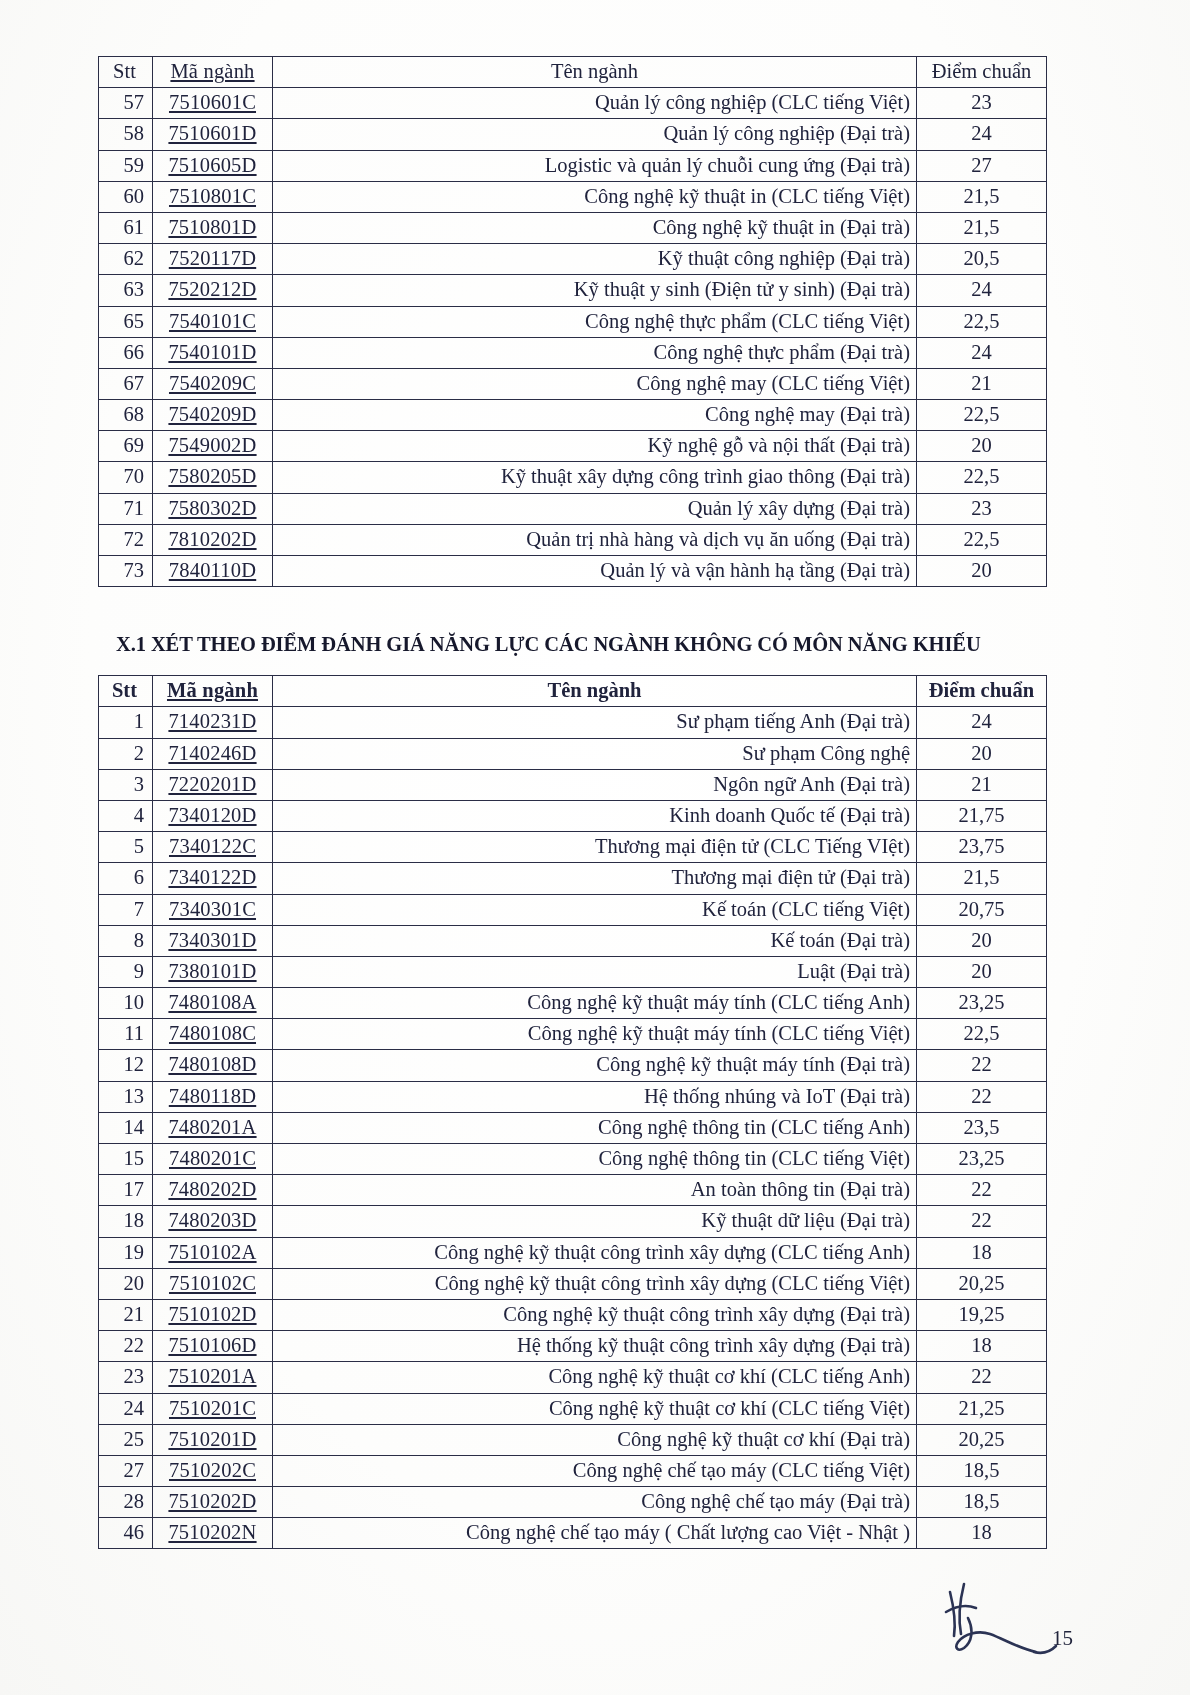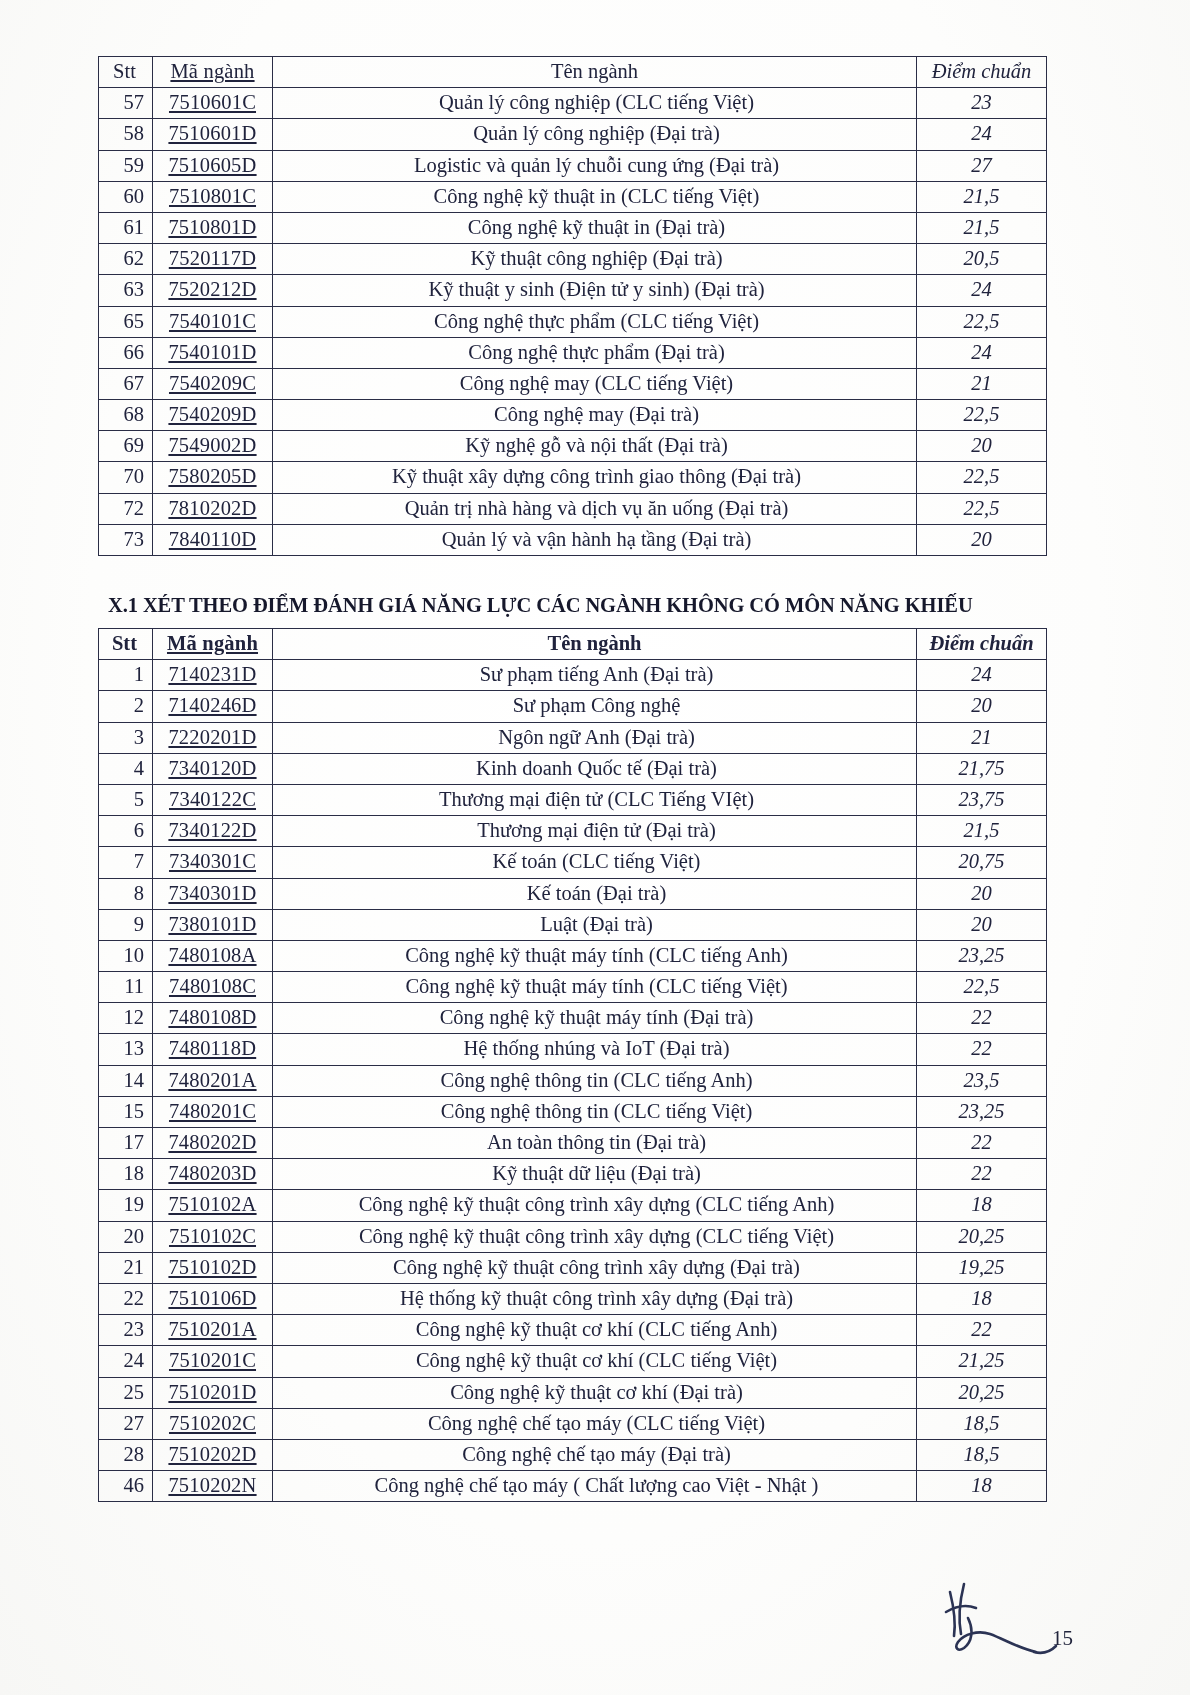--- a/index.html
+++ b/index.html
@@ -54,31 +54,31 @@
   col.c-name  { width: 644px; }
   col.c-score { width: 130px; }
 
   .th-row td {
     text-align: center;
     padding-top: 4px;
     padding-bottom: 6px;
   }
   .cell-stt   { text-align: right; padding-right: 8px !important; margin-top: 27px; }
   .cell-code  { text-align: center; letter-spacing: 0.2px; text-decoration: underline; }
-  .cell-name  { text-align: center; padding-left: 10px !important; white-space: nowrap; }
-  .cell-score { text-align: center; font-style: italic; }
+  .cell-name  { text-align: right; padding-left: 10px !important; white-space: nowrap; }
+  .cell-score { text-align: center; }
 
   
   table.tbl-b .th-row td { font-weight: bold; }
 
   .section-title {
     font-weight: bold;
     font-size: 20.5px;
     letter-spacing: -0.1px;
-    margin: 8px;
+    margin: 16px;
     padding: 0 0 3px 2px;
     white-space: nowrap;
     color: #16182c;
   }
 
   .gap {
     height: 30px;
   }
 
   
@@ -199,20 +199,26 @@
             <td class="cell-name">Kỹ nghệ gỗ và nội thất (Đại trà)</td>
             <td class="cell-score">20</td>
           </tr>
           <tr>
             <td class="cell-stt">70</td>
             <td class="cell-code">7580205D</td>
             <td class="cell-name">Kỹ thuật xây dựng công trình giao thông (Đại trà)</td>
             <td class="cell-score">22,5</td>
           </tr>
           <tr>
+            <td class="cell-stt">71</td>
+            <td class="cell-code">7580302D</td>
+            <td class="cell-name">Quản lý xây dựng (Đại trà)</td>
+            <td class="cell-score">23</td>
+          </tr>
+          <tr>
             <td class="cell-stt">72</td>
             <td class="cell-code">7810202D</td>
             <td class="cell-name">Quản trị nhà hàng và dịch vụ ăn uống (Đại trà)</td>
             <td class="cell-score">22,5</td>
           </tr>
           <tr>
             <td class="cell-stt">73</td>
             <td class="cell-code">7840110D</td>
             <td class="cell-name">Quản lý và vận hành hạ tầng (Đại trà)</td>
             <td class="cell-score">20</td>

